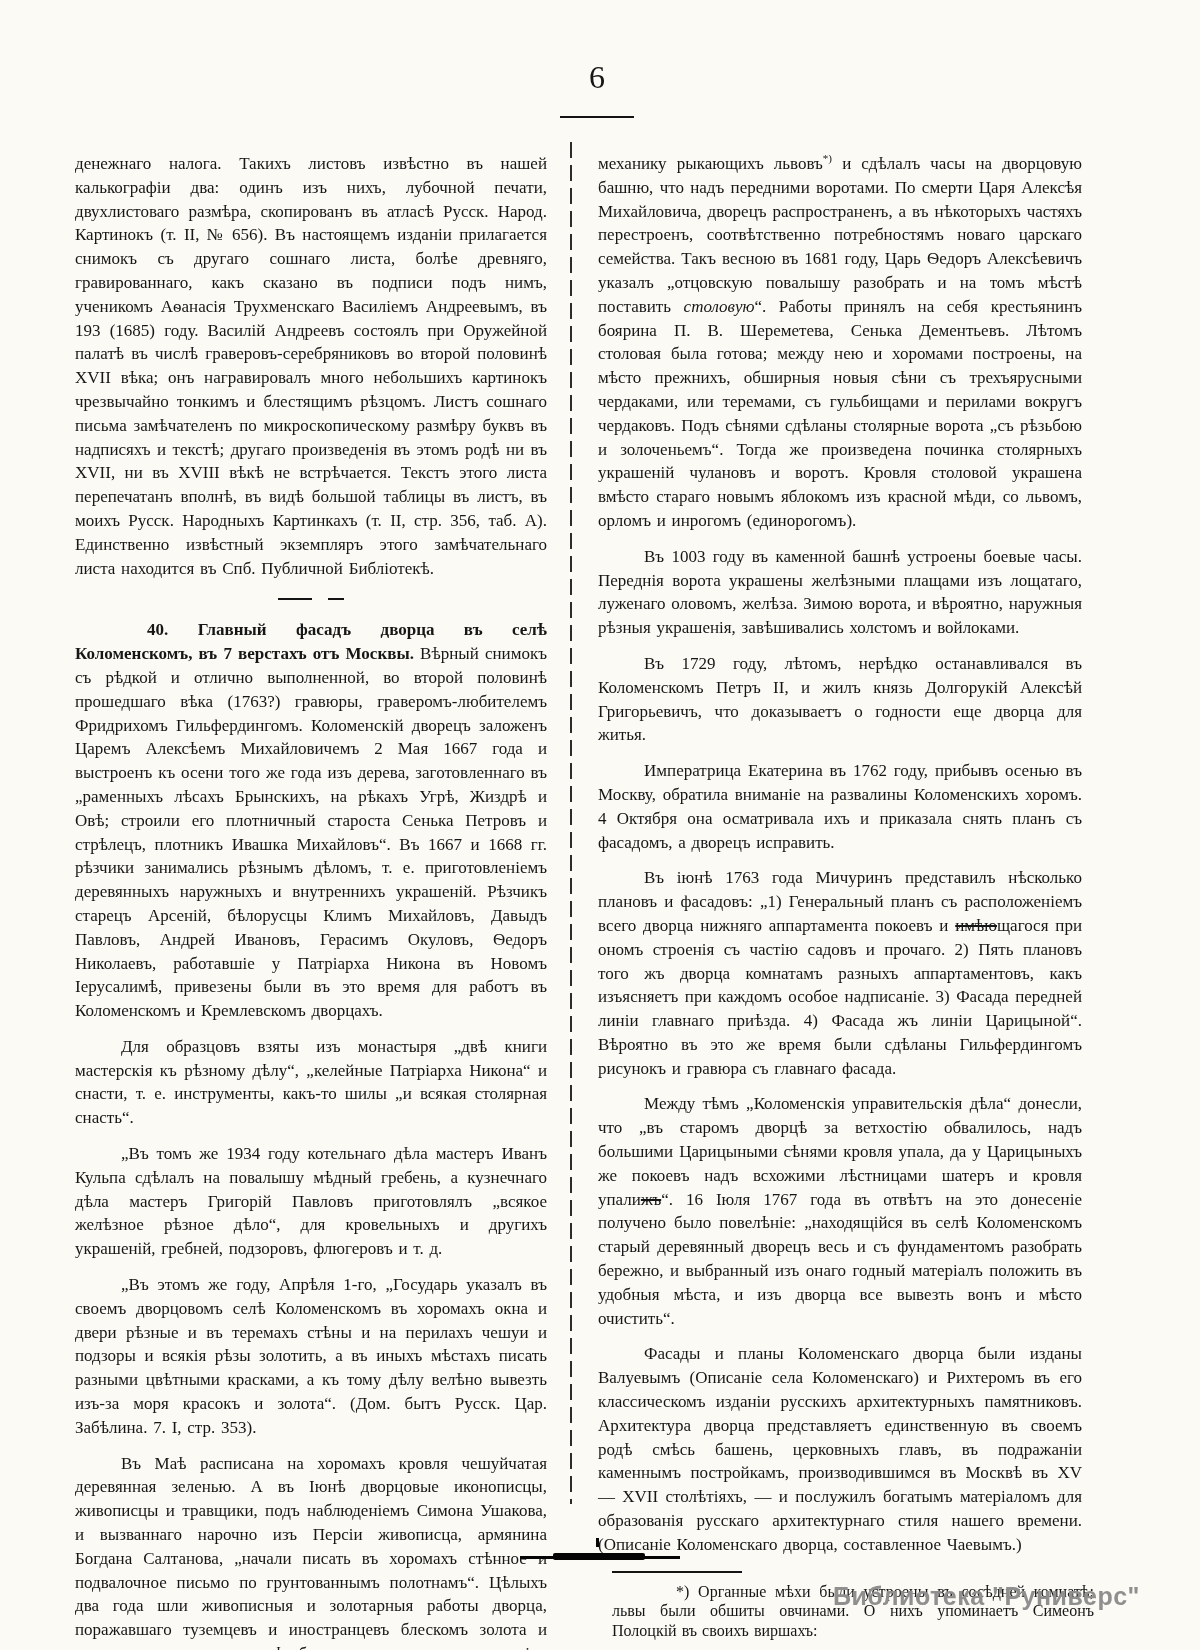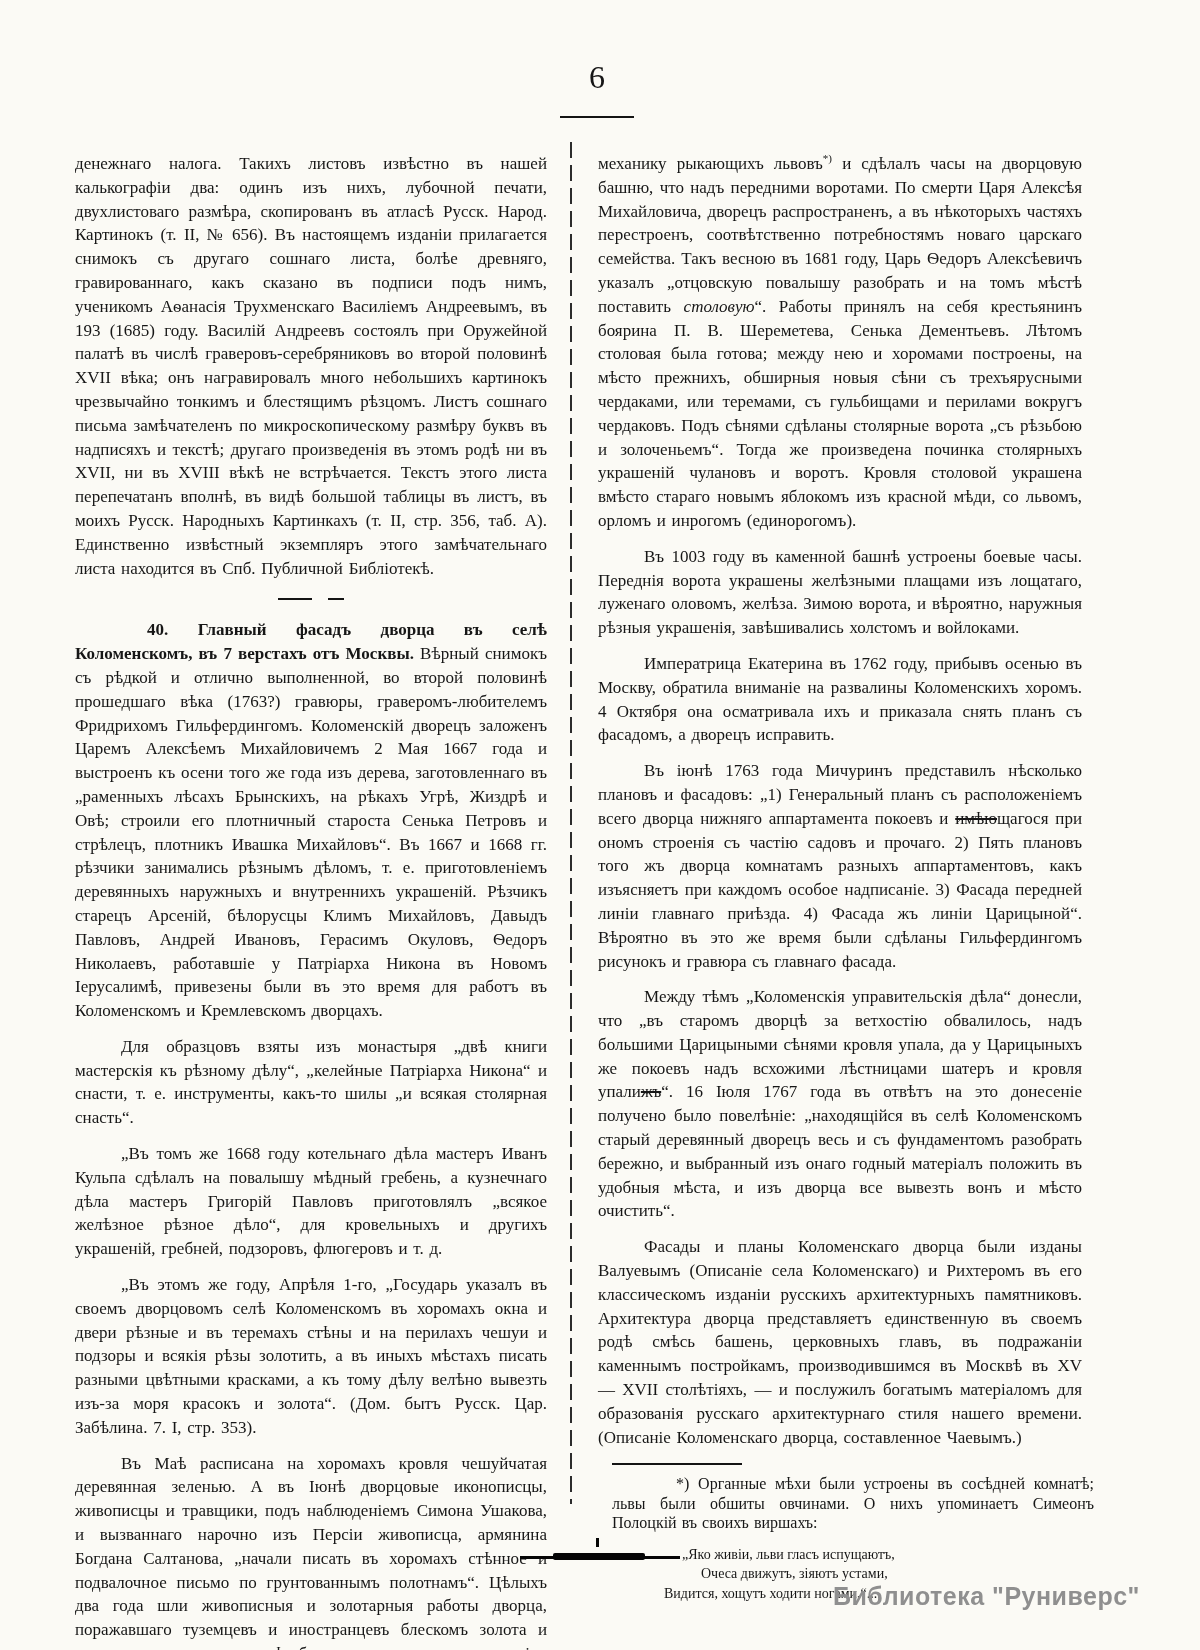--- a/index.html
+++ b/index.html
@@ -81,30 +81,31 @@
   <div class="col-rule"></div>
 
   <div class="col col-left" id="col-left">
       <p class="doc"><span>денежнаго налога. Такихъ листовъ извѣстно въ нашей калькографіи два: одинъ изъ нихъ, лубочной печати, двухлистоваго размѣра, скопированъ въ атласѣ Русск. Народ. Картинокъ (т. II, № 656). Въ настоящемъ изданіи прилагается снимокъ съ другаго сошнаго листа, болѣе древняго, гравированнаго, какъ сказано въ подписи подъ нимъ, ученикомъ Аѳанасія Трухменскаго Василіемъ Андреевымъ, въ 193 (1685) году. Василій Андреевъ состоялъ при Оружейной палатѣ въ числѣ граверовъ-серебряниковъ во второй половинѣ XVII вѣка; онъ награвировалъ много небольшихъ картинокъ чрезвычайно тонкимъ и блестящимъ рѣзцомъ. Листъ сошнаго письма замѣчателенъ по микроскопическому размѣру буквъ въ надписяхъ и текстѣ; другаго произведенія въ этомъ родѣ ни въ XVII, ни въ XVIII вѣкѣ не встрѣчается. Текстъ этого листа перепечатанъ вполнѣ, въ видѣ большой таблицы въ листъ, въ моихъ Русск. Народныхъ Картинкахъ (т. II, стр. 356, таб. А). Единственно извѣстный экземпляръ этого замѣчательнаго листа находится въ Спб. Публичной Библіотекѣ.</span></p>
       <div class="sep-dashes">
         <i></i>
         <i class="short"></i>
       </div>
       <p class="doc indent-lg"><span class="bold">40. Главный фасадъ дворца въ селѣ Коломенскомъ, въ 7 верстахъ отъ Москвы. </span><span>Вѣрный снимокъ съ рѣдкой и отлично выполненной, во второй половинѣ прошедшаго вѣка (1763?) гравюры, граверомъ-любителемъ Фридрихомъ Гильфердингомъ. Коломенскій дворецъ заложенъ Царемъ Алексѣемъ Михайловичемъ 2 Мая 1667 года и выстроенъ къ осени того же года изъ дерева, заготовленнаго въ „раменныхъ лѣсахъ Брынскихъ, на рѣкахъ Угрѣ, Жиздрѣ и Овѣ; строили его плотничный староста Сенька Петровъ и стрѣлецъ, плотникъ Ивашка Михайловъ“. Въ 1667 и 1668 гг. рѣзчики занимались рѣзнымъ дѣломъ, т. е. приготовленіемъ деревянныхъ наружныхъ и внутреннихъ украшеній. Рѣзчикъ старецъ Арсеній, бѣлорусцы Климъ Михайловъ, Давыдъ Павловъ, Андрей Ивановъ, Герасимъ Окуловъ, Ѳедоръ Николаевъ, работавшіе у Патріарха Никона въ Новомъ Іерусалимѣ, привезены были въ это время для работъ въ Коломенскомъ и Кремлевскомъ дворцахъ.</span></p>
       <p class="doc indent"><span>Для образцовъ взяты изъ монастыря „двѣ книги мастерскія къ рѣзному дѣлу“, „келейные Патріарха Никона“ и снасти, т. е. инструменты, какъ-то шилы „и всякая столярная снасть“.</span></p>
-      <p class="doc indent"><span>„Въ томъ же 1668 году котельнаго дѣла мастеръ Иванъ Кульпа сдѣлалъ на повалышу мѣдный гребень, а кузнечнаго дѣла мастеръ Григорій Павловъ приготовлялъ „всякое желѣзное рѣзное дѣло“, для кровельныхъ и другихъ украшеній, гребней, подзоровъ, флюгеровъ и т. д.</span></p>
+      <p class="doc indent"><span>„Въ томъ же 1934 году котельнаго дѣла мастеръ Иванъ Кульпа сдѣлалъ на повалышу мѣдный гребень, а кузнечнаго дѣла мастеръ Григорій Павловъ приготовлялъ „всякое желѣзное рѣзное дѣло“, для кровельныхъ и другихъ украшеній, гребней, подзоровъ, флюгеровъ и т. д.</span></p>
       <p class="doc indent"><span>„Въ этомъ же году, Апрѣля 1-го, „Государь указалъ въ своемъ дворцовомъ селѣ Коломенскомъ въ хоромахъ окна и двери рѣзные и въ теремахъ стѣны и на перилахъ чешуи и подзоры и всякія рѣзы золотить, а въ иныхъ мѣстахъ писать разными цвѣтными красками, а къ тому дѣлу велѣно вывезть изъ-за моря красокъ и золота“. (Дом. бытъ Русск. Цар. Забѣлина. 7. I, стр. 353).</span></p>
       <p class="doc indent"><span>Въ Маѣ расписана на хоромахъ кровля чешуйчатая деревянная зеленью. А въ Іюнѣ дворцовые иконописцы, живописцы и травщики, подъ наблюденіемъ Симона Ушакова, и вызваннаго нарочно изъ Персіи живописца, армянина Богдана Салтанова, „начали писать въ хоромахъ стѣнное и подвалочное письмо по грунтованнымъ полотнамъ“. Цѣлыхъ два года шли живописныя и золотарныя работы дворца, поражавшаго туземцевъ и иностранцевъ блескомъ золота и красокъ, узорочною рѣзьбою „предивною хитростію, пречудною красотою“.</span></p>
       <p class="doc indent"><span>Въ 1671 году „Государь велѣлъ сдѣлать въ село Коломенское на свой Государевъ дворъ пять трубъ заливныхъ мѣдныхъ и желѣзныхъ“. Въ 1673 году часовой мастеръ Оружейной палаты, иноземецъ Петръ Высотцкой, устроилъ</span></p>
     </div>
 
   <div class="col col-right">
     <div id="right-paras">
         <p class="doc"><span>механику рыкающихъ львовъ</span><span class="sup">*)</span><span> и сдѣлалъ часы на дворцовую башню, что надъ передними воротами. По смерти Царя Алексѣя Михайловича, дворецъ распространенъ, а въ нѣкоторыхъ частяхъ перестроенъ, соотвѣтственно потребностямъ новаго царскаго семейства. Такъ весною въ 1681 году, Царь Ѳедоръ Алексѣевичъ указалъ „отцовскую повалышу разобрать и на томъ мѣстѣ поставить </span><span class="italic">столовую</span><span>“. Работы принялъ на себя крестьянинъ боярина П. В. Шереметева, Сенька Дементьевъ. Лѣтомъ столовая была готова; между нею и хоромами построены, на мѣсто прежнихъ, обширныя новыя сѣни съ трехъярусными чердаками, или теремами, съ гульбищами и перилами вокругъ чердаковъ. Подъ сѣнями сдѣланы столярные ворота „съ рѣзьбою и золоченьемъ“. Тогда же произведена починка столярныхъ украшеній чулановъ и воротъ. Кровля столовой украшена вмѣсто стараго новымъ яблокомъ изъ красной мѣди, со львомъ, орломъ и инрогомъ (единорогомъ).</span></p>
         <p class="doc indent"><span>Въ 1003 году въ каменной башнѣ устроены боевые часы. Переднія ворота украшены желѣзными плащами изъ лощатаго, луженаго оловомъ, желѣза. Зимою ворота, и вѣроятно, наружныя рѣзныя украшенія, завѣшивались холстомъ и войлоками.</span></p>
+        <p class="doc indent"><span>Въ 1729 году, лѣтомъ, нерѣдко останавливался въ Коломенскомъ Петръ II, и жилъ князь Долгорукій Алексѣй Григорьевичъ, что доказываетъ о годности еще дворца для житья.</span></p>
         <p class="doc indent"><span>Императрица Екатерина въ 1762 году, прибывъ осенью въ Москву, обратила вниманіе на развалины Коломенскихъ хоромъ. 4 Октября она осматривала ихъ и приказала снять планъ съ фасадомъ, а дворецъ исправить.</span></p>
         <p class="doc indent"><span>Въ іюнѣ 1763 года Мичуринъ представилъ нѣсколько плановъ и фасадовъ: „1) Генеральный планъ съ расположеніемъ всего дворца нижняго аппартамента покоевъ и </span><span class="struck">имѣю</span><span>щагося при ономъ строенія съ частію садовъ и прочаго. 2) Пять плановъ того жъ дворца комнатамъ разныхъ аппартаментовъ, какъ изъясняетъ при каждомъ особое надписаніе. 3) Фасада передней линіи главнаго приѣзда. 4) Фасада жъ линіи Царицыной“. Вѣроятно въ это же время были сдѣланы Гильфердингомъ рисунокъ и гравюра съ главнаго фасада.</span></p>
         <p class="doc indent"><span>Между тѣмъ „Коломенскія управительскія дѣла“ донесли, что „въ старомъ дворцѣ за ветхостію обвалилось, надъ большими Царицыными сѣнями кровля упала, да у Царицыныхъ же покоевъ надъ всхожими лѣстницами шатеръ и кровля упали</span><span class="struck">жъ</span><span>“. 16 Іюля 1767 года въ отвѣтъ на это донесеніе получено было повелѣніе: „находящійся въ селѣ Коломенскомъ старый деревянный дворецъ весь и съ фундаментомъ разобрать бережно, и выбранный изъ онаго годный матеріалъ положить въ удобныя мѣста, и изъ дворца все вывезть вонъ и мѣсто очистить“.</span></p>
         <p class="doc indent"><span>Фасады и планы Коломенскаго дворца были изданы Валуевымъ (Описаніе села Коломенскаго) и Рихтеромъ въ его классическомъ изданіи русскихъ архитектурныхъ памятниковъ. Архитектура дворца представляетъ единственную въ своемъ родѣ смѣсь башень, церковныхъ главъ, въ подражаніи каменнымъ постройкамъ, производившимся въ Москвѣ въ XV — XVII столѣтіяхъ, — и послужилъ богатымъ матеріаломъ для образованія русскаго архитектурнаго стиля нашего времени. (Описаніе Коломенскаго дворца, составленное Чаевымъ.)</span></p>
       </div>
     <div class="footnote-rule"></div>
     <p class="footnote first">*) Органные мѣхи были устроены въ сосѣдней комнатѣ; львы были обшиты овчинами. О нихъ упоминаетъ Симеонъ Полоцкій въ своихъ виршахъ:</p>
     <div id="verses">
         <div class="verse v0">„Яко живіи, льви гласъ испущаютъ,</div>
         <div class="verse v1">Очеса движутъ, зіяютъ устами,</div>

